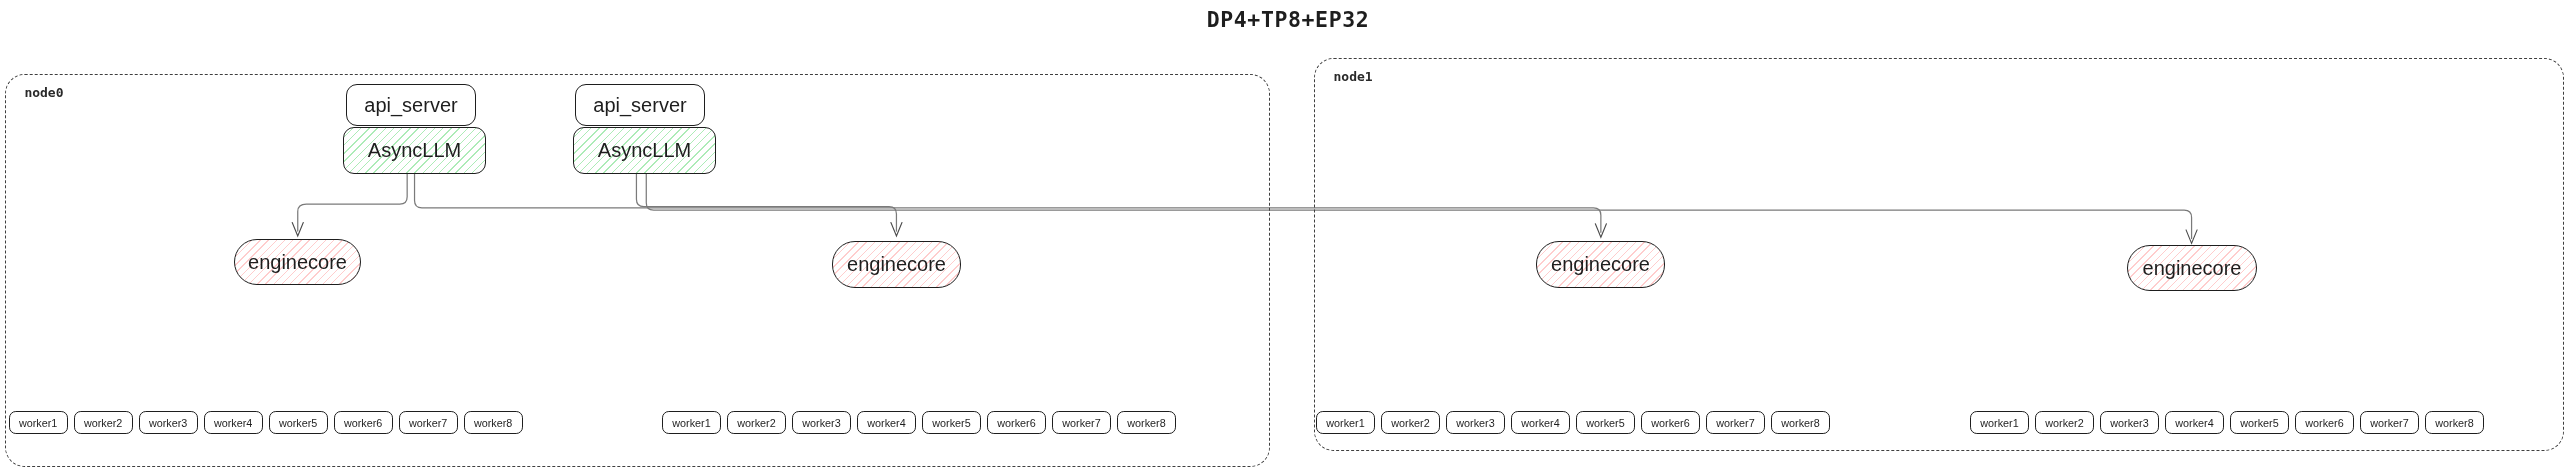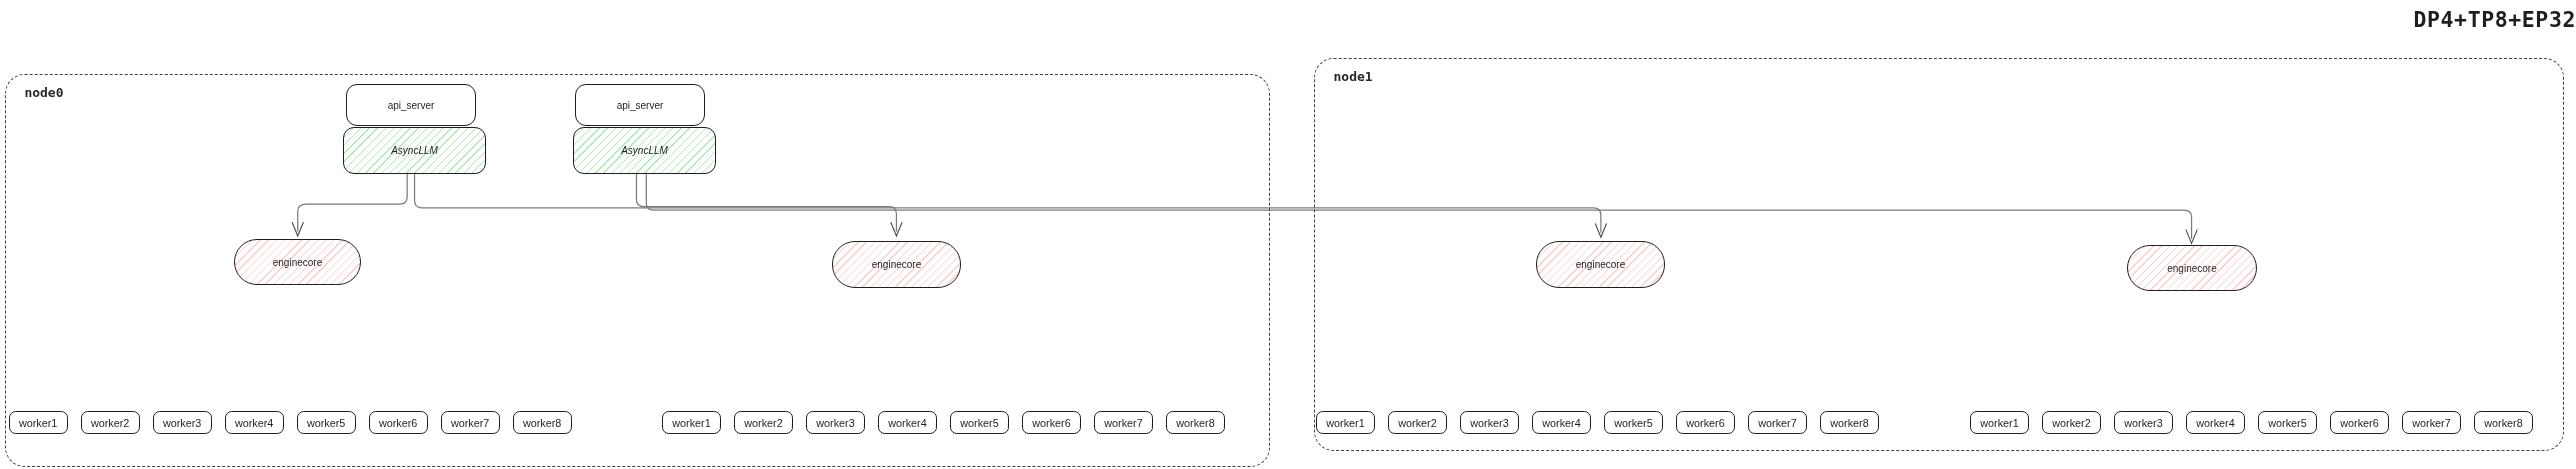--- a/index.html
+++ b/index.html
@@ -1,55 +1,55 @@
 <!DOCTYPE html>
 <html style="font-size:9.8px"><head>
 <meta charset="utf-8">
 <style>
   html,body{margin:0;padding:0;background:#ffffff;}
   body{width:2576px;height:469px;position:relative;overflow:hidden;
        font-family:"Liberation Sans",sans-serif;color:#1e1e1e;}
 
-  .title{position:absolute;left:0;right:0;top:7.4px;text-align:right;
+  .title{position:absolute;left:0;right:0;top:7.4px;text-align:center;
          font-family:"DejaVu Sans Mono",monospace;font-size:21.5px;font-weight:700;
          letter-spacing:0.6px;color:#1e1e1e;}
 
   .node{position:absolute;border:1.5px dashed #3f3f3f;border-radius:19.7px;background:transparent;}
   .node0{left:4.9px;top:74px;width:1263px;height:391px;}
   .node1{left:1314px;top:58px;width:1248px;height:391px;}
   .node-label{position:absolute;left:18.5px;top:9.8px;
               font-family:"DejaVu Sans Mono",monospace;font-size:13px;font-weight:700;color:#2a2a2a;}
 
   .box{position:absolute;background:#ffffff;border:1.5px solid #1e1e1e;
        display:flex;align-items:center;justify-content:center;
-       font-size:10px;color:#1e1e1e;box-sizing:border-box;}
+       font-size:20px;color:#1e1e1e;box-sizing:border-box;}
 
   .api{border-radius:11px;z-index:2;}
   .api-a{left:346px;top:84px;width:130px;height:42px;}
   .api-b{left:575px;top:84px;width:130px;height:42px;}
 
   .llm{border-radius:11px;z-index:1;
        background-color:#ffffff;
        background-image:repeating-linear-gradient(135deg,
           rgba(105,219,124,0.55) 0px, rgba(105,219,124,0.55) 1px,
-          transparent 1px, transparent 5.8px);font-style:italic;}
+          transparent 1px, transparent 5.8px);}
   .llm-a{left:343px;top:127px;width:143px;height:47px;}
   .llm-b{left:573px;top:127px;width:143px;height:47px;}
 
   .engine{border-radius:23px;
        background-color:#ffffff;
        background-image:repeating-linear-gradient(135deg,
           rgba(255,130,130,0.40) 0px, rgba(255,130,130,0.40) 1px,
           transparent 1px, transparent 5.8px);}
   .eng1{left:234px;top:239px;width:127px;height:46px;}
   .eng2{left:832px;top:241px;width:129px;height:47px;}
   .eng3{left:1536px;top:241px;width:129px;height:47px;}
   .eng4{left:2127px;top:245px;width:130px;height:46px;}
 
-  .worker-row{position:absolute;top:411px;display:flex;gap:13px;}
+  .worker-row{position:absolute;top:411px;display:flex;gap:6px;}
   .wg1{left:8.6px;} .wg2{left:662px;} .wg3{left:1316px;} .wg4{left:1970px;}
   .worker{width:59px;height:23.4px;background:#ffffff;border:1.2px solid #1e1e1e;border-radius:6.8px;
           display:flex;align-items:center;justify-content:center;
           font-size:10.8px;color:#1e1e1e;box-sizing:border-box;flex:0 0 auto;}
 
   svg.wires{position:absolute;left:0;top:0;z-index:0;pointer-events:none;}
 </style>
 </head>
 <body>
 

